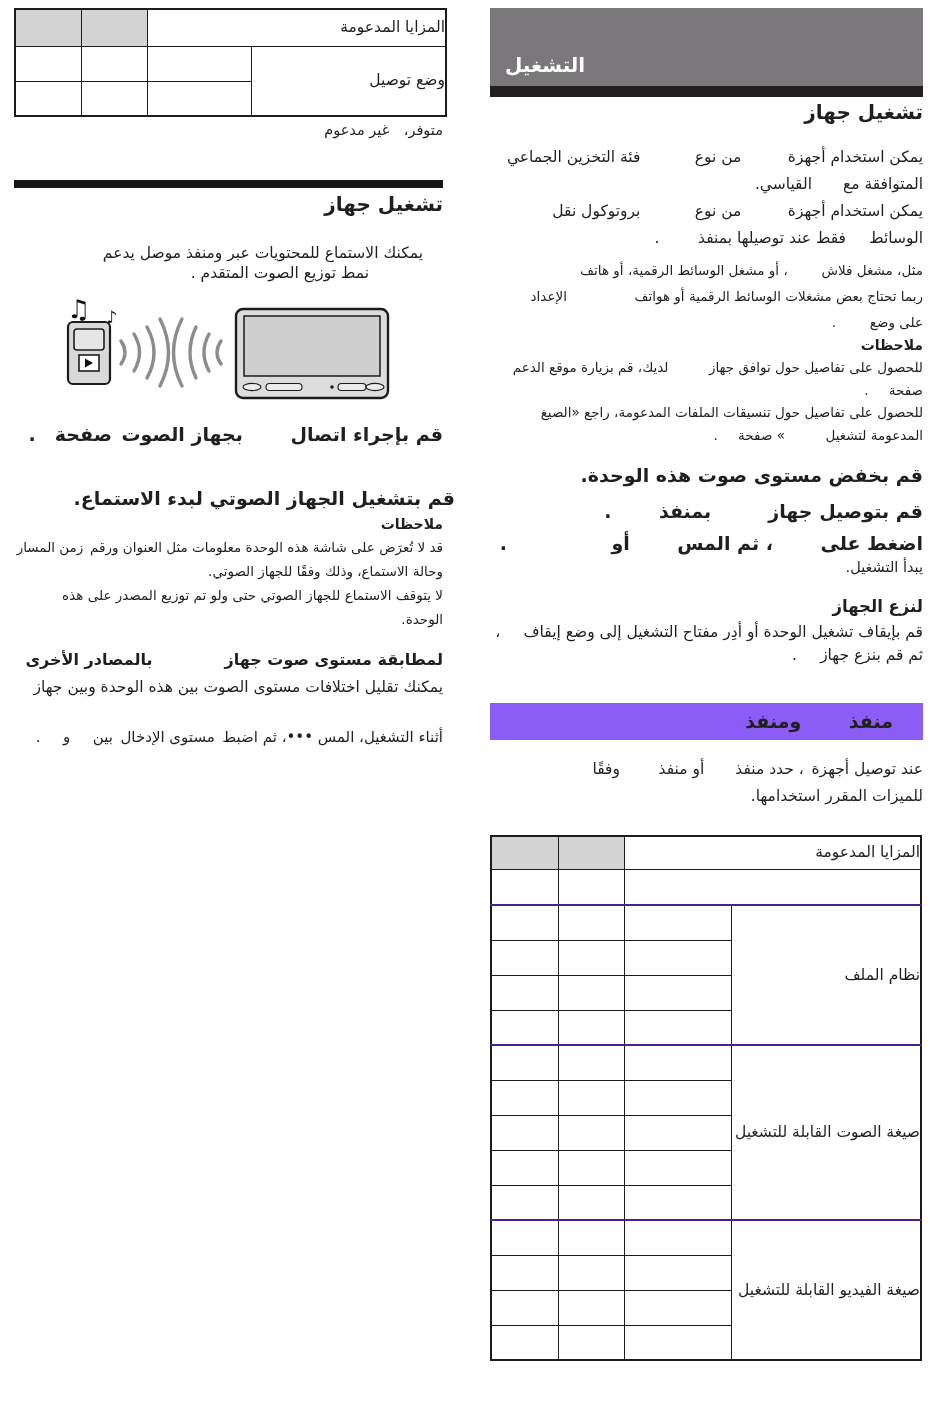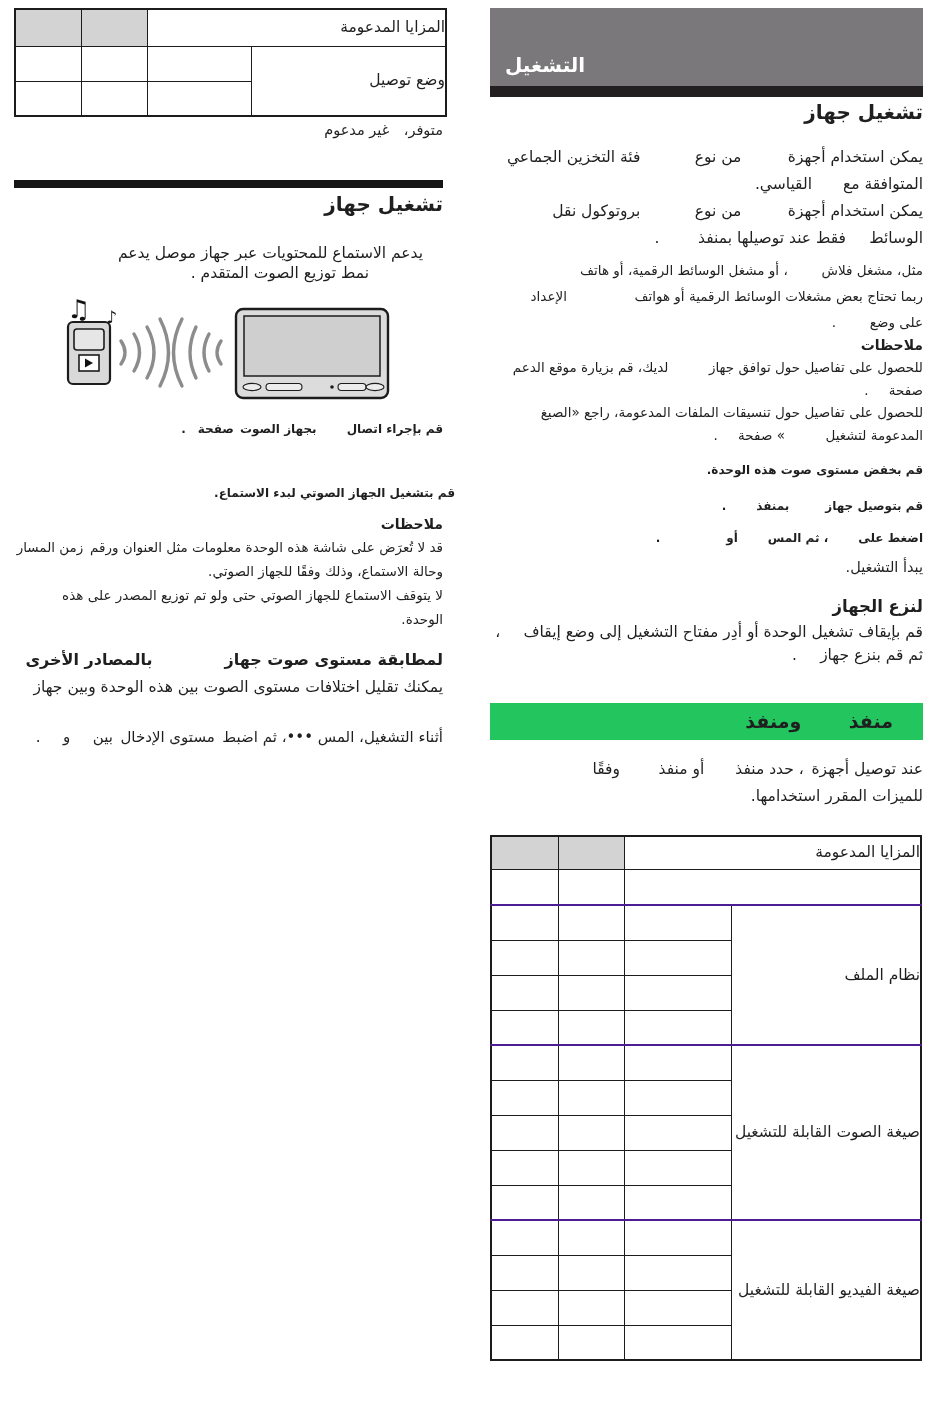--- a/index.html
+++ b/index.html
@@ -2,35 +2,35 @@
 <html lang="ar" dir="rtl"><head>
 <meta charset="utf-8">
 <style>
   html,body{margin:0;padding:0;background:#fff;}
   .page{position:relative;width:950px;height:1402px;background:#fff;overflow:hidden;
         font-family:"DejaVu Sans",sans-serif;color:#1f1f1f;direction:rtl;}
   .abs{position:absolute;}
   .line{white-space:pre;text-align:right;font-size:15.5px;line-height:1.3;}
   .b{font-weight:bold;}
   .small{font-size:13.5px;}
-  .step{font-size:12px;font-weight:bold;padding-right:8px;}
+  .step{font-size:19px;font-weight:bold;padding-right:8px;}
   .h1{font-size:20px;font-weight:bold;text-align:right;}
   
   table.tbl{border-collapse:collapse;table-layout:fixed;}
   table.tbl td{border:1px solid #1c1c1c;padding:0;}
   table.tbl{border:2px solid #1c1c1c;}
   tr.sep td{border-top:2px solid #4c1d95;}
   td.lbl{font-size:15.5px;text-align:right;vertical-align:middle;padding:2px 9px;line-height:1.35;}
   td.gray{background:#d3d3d3;}
   
   .sec-gray{background:#7a787a;color:#fff;font-weight:bold;font-size:20px;
             display:flex;align-items:flex-end;justify-content:flex-start;
             padding:0 16px 9px 0;box-sizing:border-box;direction:ltr;}
   .sec-gray .t{padding-left:15px;}
-  .sub-bar{background:#22c55e;font-weight:bold;font-size:19px;line-height:37px;
+  .sub-bar{background:#8b5cf6;font-weight:bold;font-size:19px;line-height:37px;
            text-align:right;padding-right:30px;box-sizing:border-box;white-space:pre;}
   .rule{background:#161616;}
   .ind20{padding-right:20px;}
   .ind74{padding-right:74px;}
   .cont-r{padding-right:10px;}
   .cont-l{padding-right:30px;}
   .legend{padding-right:70px;font-size:14.5px;}
 </style>
 </head>
 <body>
@@ -64,21 +64,21 @@
   </tbody>
     </table>
 
   <div class="abs line legend" style="left:14px;top:121px;width:429px;">متوفر،  غير مدعوم</div>
 
   <div class="abs rule" style="left:14px;top:180px;width:429px;height:8px;"></div>
 
   <div class="abs h1" style="left:14px;top:192px;width:429px;">تشغيل جهاز</div>
 
   <div class="abs" style="left:14px;top:243px;width:429px;">
-    <div class="line ind20">يدعم الاستماع للمحتويات عبر جهاز موصل يدعم</div>
+    <div class="line ind20">يمكنك الاستماع للمحتويات عبر ومنفذ موصل يدعم</div>
     <div class="line ind74">نمط توزيع الصوت المتقدم .</div>
   </div>
 
   <svg class="abs" style="left:55px;top:285px;" width="345" height="120" viewBox="55 285 345 120">
 
     <g>
       <rect x="68" y="322" width="42" height="62" rx="5" fill="#d9d9d9" stroke="#1c1c1c" stroke-width="2.2"></rect>
       <rect x="74" y="329" width="30" height="21" rx="3" fill="#e6e6e6" stroke="#1c1c1c" stroke-width="1.6"></rect>
       <rect x="79" y="355" width="20" height="16" fill="#ffffff" stroke="#1c1c1c" stroke-width="1.6"></rect>
       <path d="M85 358.5 L85 367.5 L93 363 Z" fill="#111"></path>

